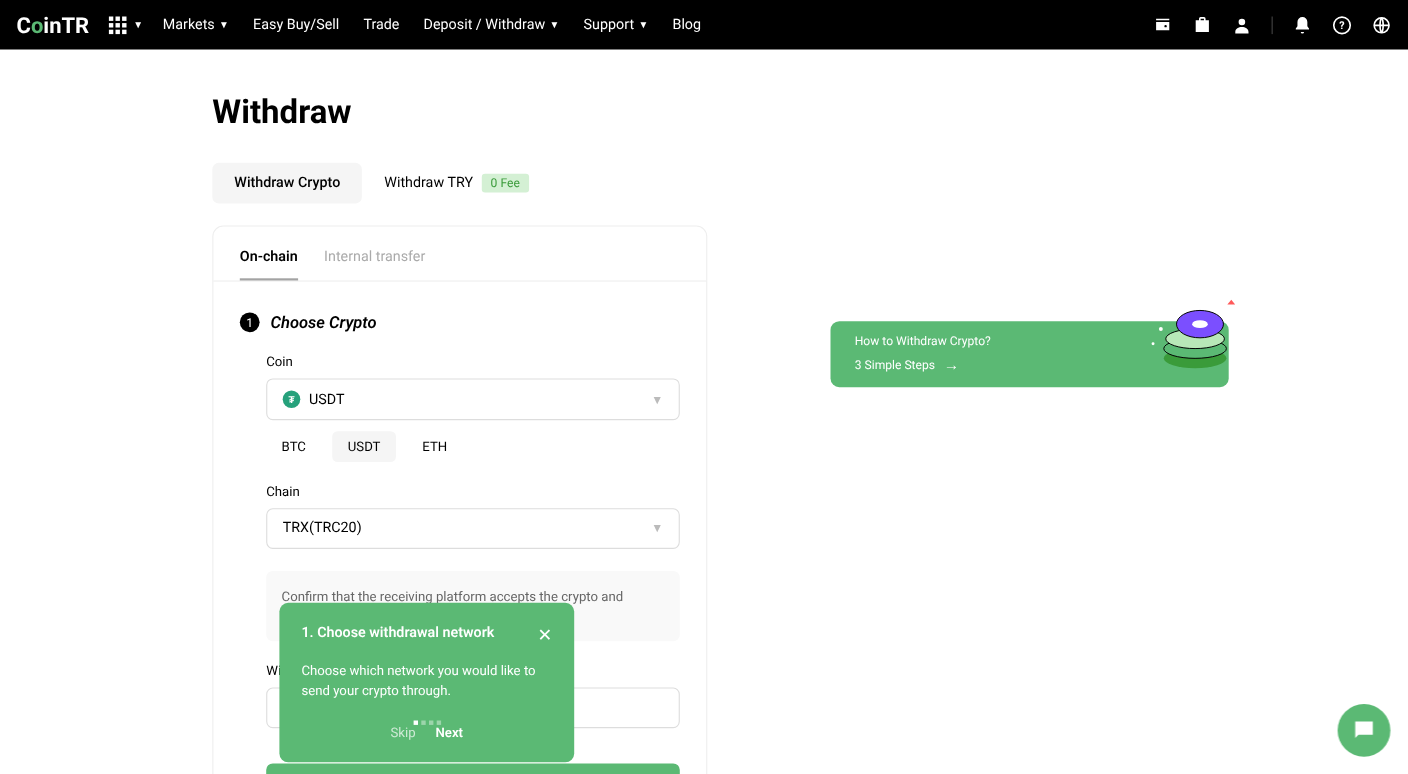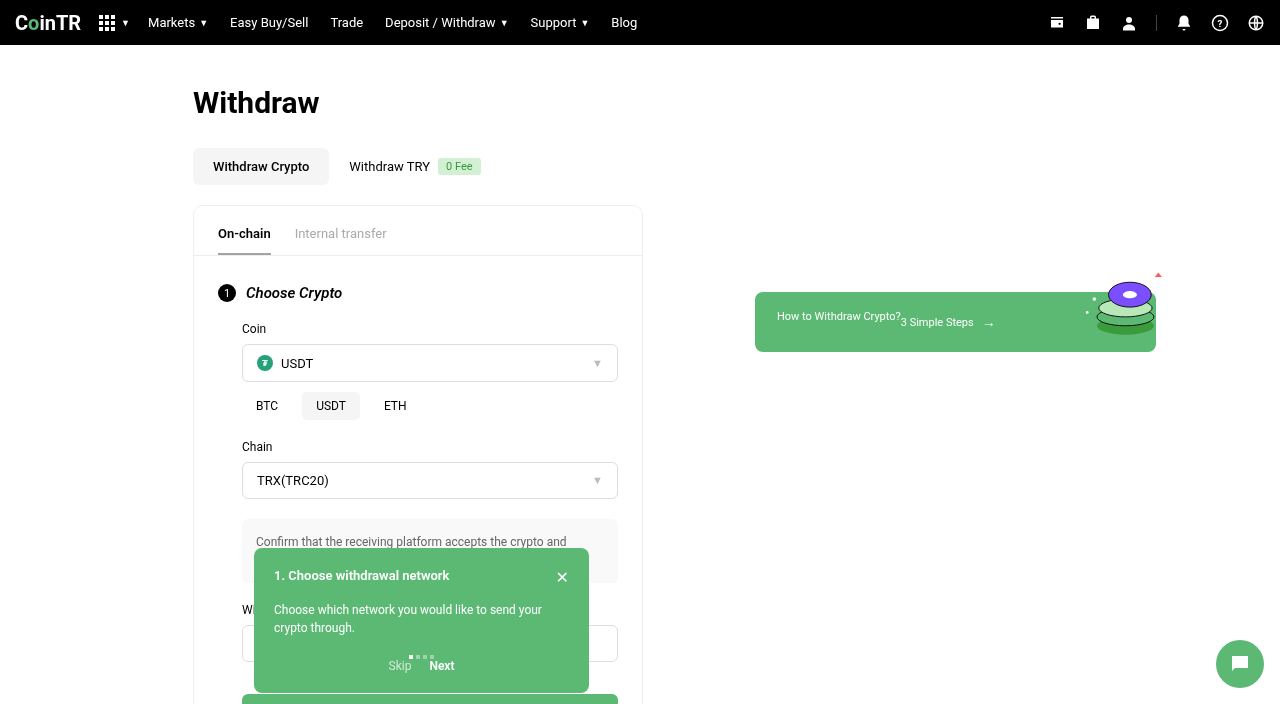--- a/index.html
+++ b/index.html
@@ -49,35 +49,35 @@
 .quick-coin { padding: 7px 14px; font-size: 12px; border: none; background: transparent; border-radius: 5px; cursor: pointer; }
 .quick-coin.active { background: #f5f5f5; }
 
 .warning-box { background: #f9f9f9; border-radius: 6px; padding: 14px; font-size: 12px; color: #666; margin-left: 24px; margin-bottom: 20px; line-height: 1.5; }
 
 .input-field { border: 1px solid #ddd; border-radius: 6px; padding: 10px 14px; width: 100%; font-size: 13px; }
 
 .next-btn { background: #5bb974; color: #fff; border: none; border-radius: 6px; padding: 14px; width: calc(100% - 24px); margin-left: 24px; font-size: 14px; cursor: pointer; margin-top: 12px; }
 
 
-.tooltip { position: absolute; background: #5bb974; color: #fff; border-radius: 8px; padding: 20px; width: 335px; left: 254px; top: 503px; z-index: 100; }
+.tooltip { position: absolute; background: #5bb974; color: #fff; border-radius: 8px; padding: 20px; width: 268px; left: 254px; top: 503px; z-index: 100; }
 .tooltip-head { display: flex; justify-content: space-between; align-items: start; margin-bottom: 14px; }
 .tooltip-title { font-size: 13px; font-weight: 600; }
 .tooltip-close { cursor: pointer; font-size: 16px; }
 .tooltip-body { font-size: 12px; line-height: 1.5; margin-bottom: 18px; }
 .tooltip-footer { display: flex; justify-content: space-between; align-items: center; flex-direction: column; }
 .dots { display: flex; gap: 3px; }
 .dot-i { width: 4px; height: 4px; background: rgba(255,255,255,0.4); }
 .dot-i.active { background: #fff; }
 .tooltip-actions { display: flex; gap: 18px; font-size: 12px; }
 .tooltip-skip { opacity: 0.7; cursor: pointer; }
 .tooltip-next { font-weight: 600; cursor: pointer; }
 
 
-.promo { position: absolute; left: 755px; top: 247px; background: #5bb974; color: #fff; border-radius: 8px; padding: 18px 22px; width: 401px; height: 60px; display: flex; }
+.promo { position: absolute; left: 755px; top: 247px; background: #5bb974; color: #fff; border-radius: 8px; padding: 18px 22px; width: 362px; height: 60px; display: flex; flex-direction: column; justify-content: center; }
 .promo-title { font-size: 11px; margin-bottom: 6px; }
 .promo-sub { font-size: 11px; display: flex; align-items: center; gap: 8px; }
 .promo-arrow { font-size: 14px; }
 .promo-img { position: absolute; right: -10px; top: -24px; width: 90px; height: 80px; }
 
 
 .chat-btn { position: fixed; right: 16px; bottom: 16px; width: 48px; height: 48px; border-radius: 50%; background: #5bb974; display: flex; align-items: center; justify-content: center; cursor: pointer; }
 
 svg { display: block; }
 </style>

